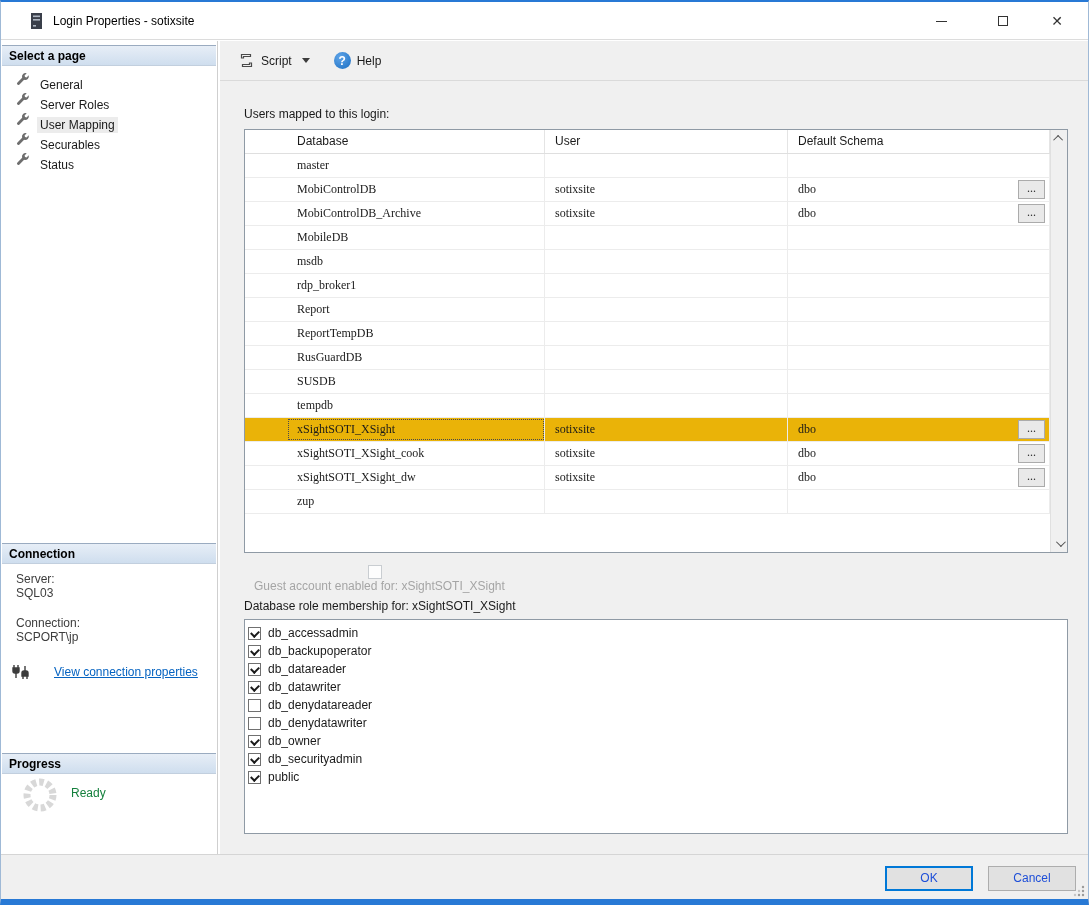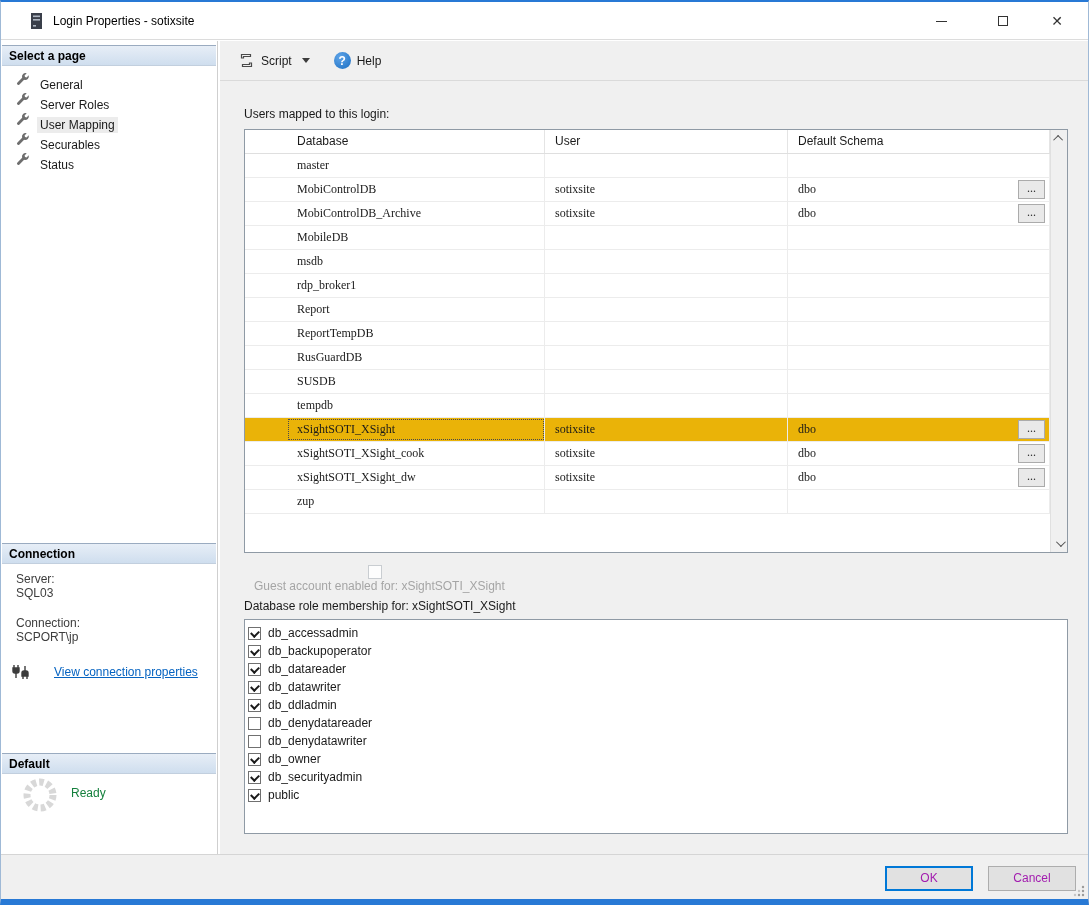--- a/index.html
+++ b/index.html
@@ -86,21 +86,21 @@
   .guest-row { position:absolute; left:26px; top:524px; display:flex; align-items:center;flex-direction:column; }
   .cb.disabled { border-color:#c9cdd1; background:#fdfdfd; }
   .guest-label { margin-left:8px; color:#a5a5a5; white-space:nowrap; }
   .lbl-roles { top:558px; }
   .role-box { position:absolute; left:24px; top:578px; width:824px; height:215px; background:#fff; border:1px solid #8f9aa5; padding:2px 0 0 3px; }
   .role-item { display:flex; align-items:flex-end; height:18px; }
   .role-item .cb { width:13px; height:13px; }
   .role-item .cb.checked::after { left:2px; top:2px; width:6px; height:4px; }
   .role-label { margin-left:7px; white-space:nowrap; }
   
-  .btn { position:absolute; top:11px; width:88px; height:25px; background:#e1e1e1; border:1px solid #adadad; text-align:center; line-height:22px; color:#a21caf; cursor:default; }
+  .btn { position:absolute; top:11px; width:88px; height:25px; background:#e1e1e1; border:1px solid #adadad; text-align:center; line-height:22px; color:#1d4ed8; cursor:default; }
   .btn-ok { left:884px; border:2px solid #0078d7; line-height:20px; }
   .btn-cancel { left:987px; }
   .resize-grip { position:absolute; right:2px; bottom:1px; width:14px; height:14px; }
 </style>
 </head>
 <body>
 
 <div class="window">
 
   <div class="titlebar">
@@ -175,21 +175,21 @@
               <path d="M2 4h6v3a2 2 0 0 1-2 2H4a2 2 0 0 1-2-2z" fill="#3c3c3c"></path>
               <path d="M5 9v5"></path>
             <path d="M12 15v-3 M16 15v-3"></path>
               <path d="M11 12h6V9a2 2 0 0 0-2-2h-2a2 2 0 0 0-2 2z" fill="#3c3c3c"></path>
               <path d="M14 7V2"></path>
           </g>
         </svg>
         <span class="conn-link">View connection properties</span>
       </div>
 
-      <div class="panel-header hdr-progress">Default</div>
+      <div class="panel-header hdr-progress">Progress</div>
       <svg class="spinner" viewBox="0 0 38 38">
         <circle cx="19" cy="19" r="13" fill="none" stroke="#d8d8d8" stroke-width="7" stroke-dasharray="4.6 2.9"></circle>
       </svg>
       <div class="ready-text">Ready</div>
     </div>
 
     <div class="mainpane">
       <div class="toolbar">
         <div class="tb-btn">
           <svg class="tb-icon" viewBox="0 0 17 17">
@@ -486,24 +486,20 @@
   <div class="role-item">
     <span class="cb checked"></span>
     <span class="role-label">db_datareader</span>
   </div>
 
   <div class="role-item">
     <span class="cb checked"></span>
     <span class="role-label">db_datawriter</span>
   </div>
 
-  <div class="role-item">
-    <span class="cb checked"></span>
-    <span class="role-label">db_ddladmin</span>
-  </div>
 
   <div class="role-item">
     <span class="cb"></span>
     <span class="role-label">db_denydatareader</span>
   </div>
 
   <div class="role-item">
     <span class="cb"></span>
     <span class="role-label">db_denydatawriter</span>
   </div>

